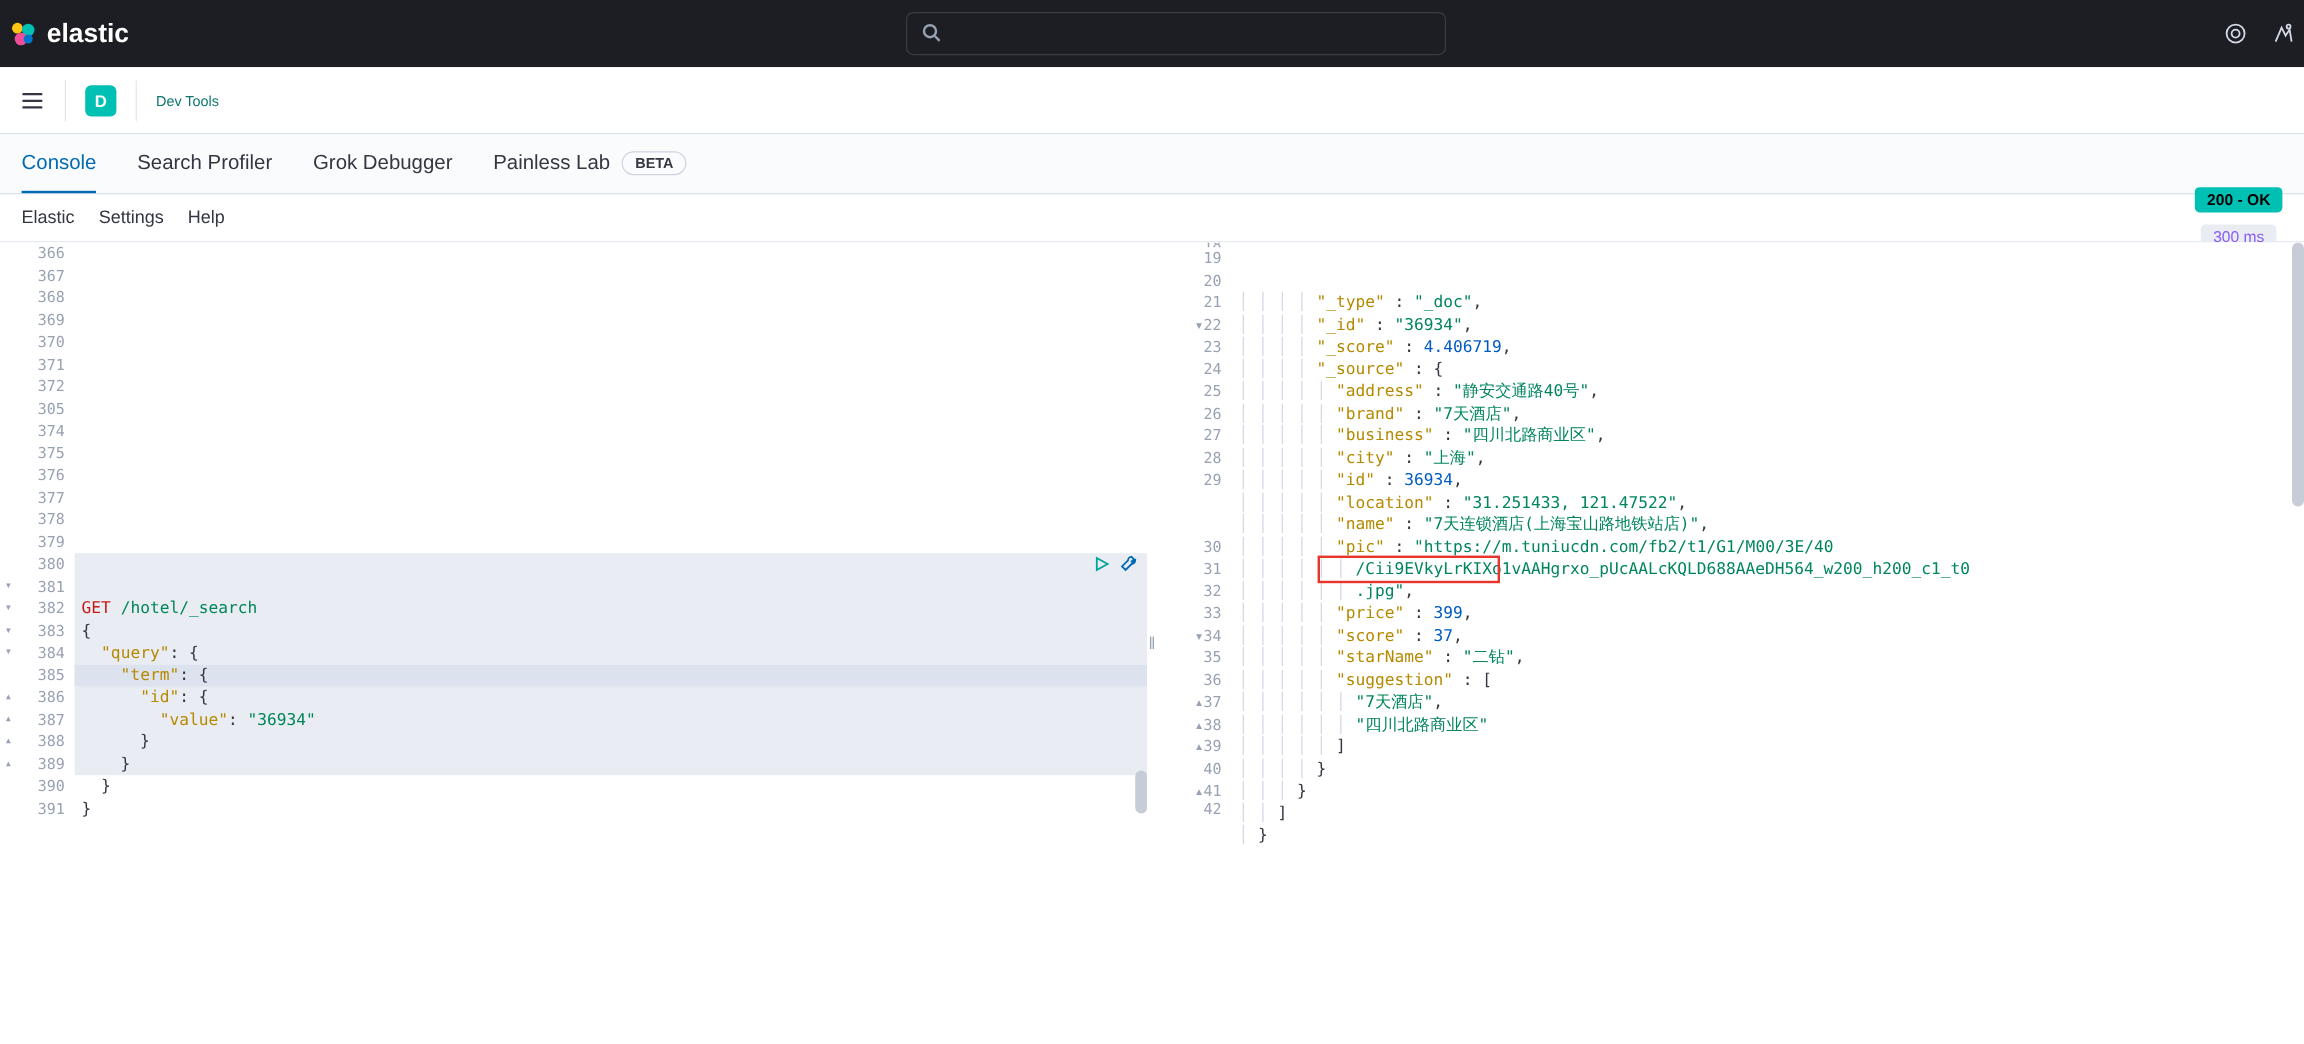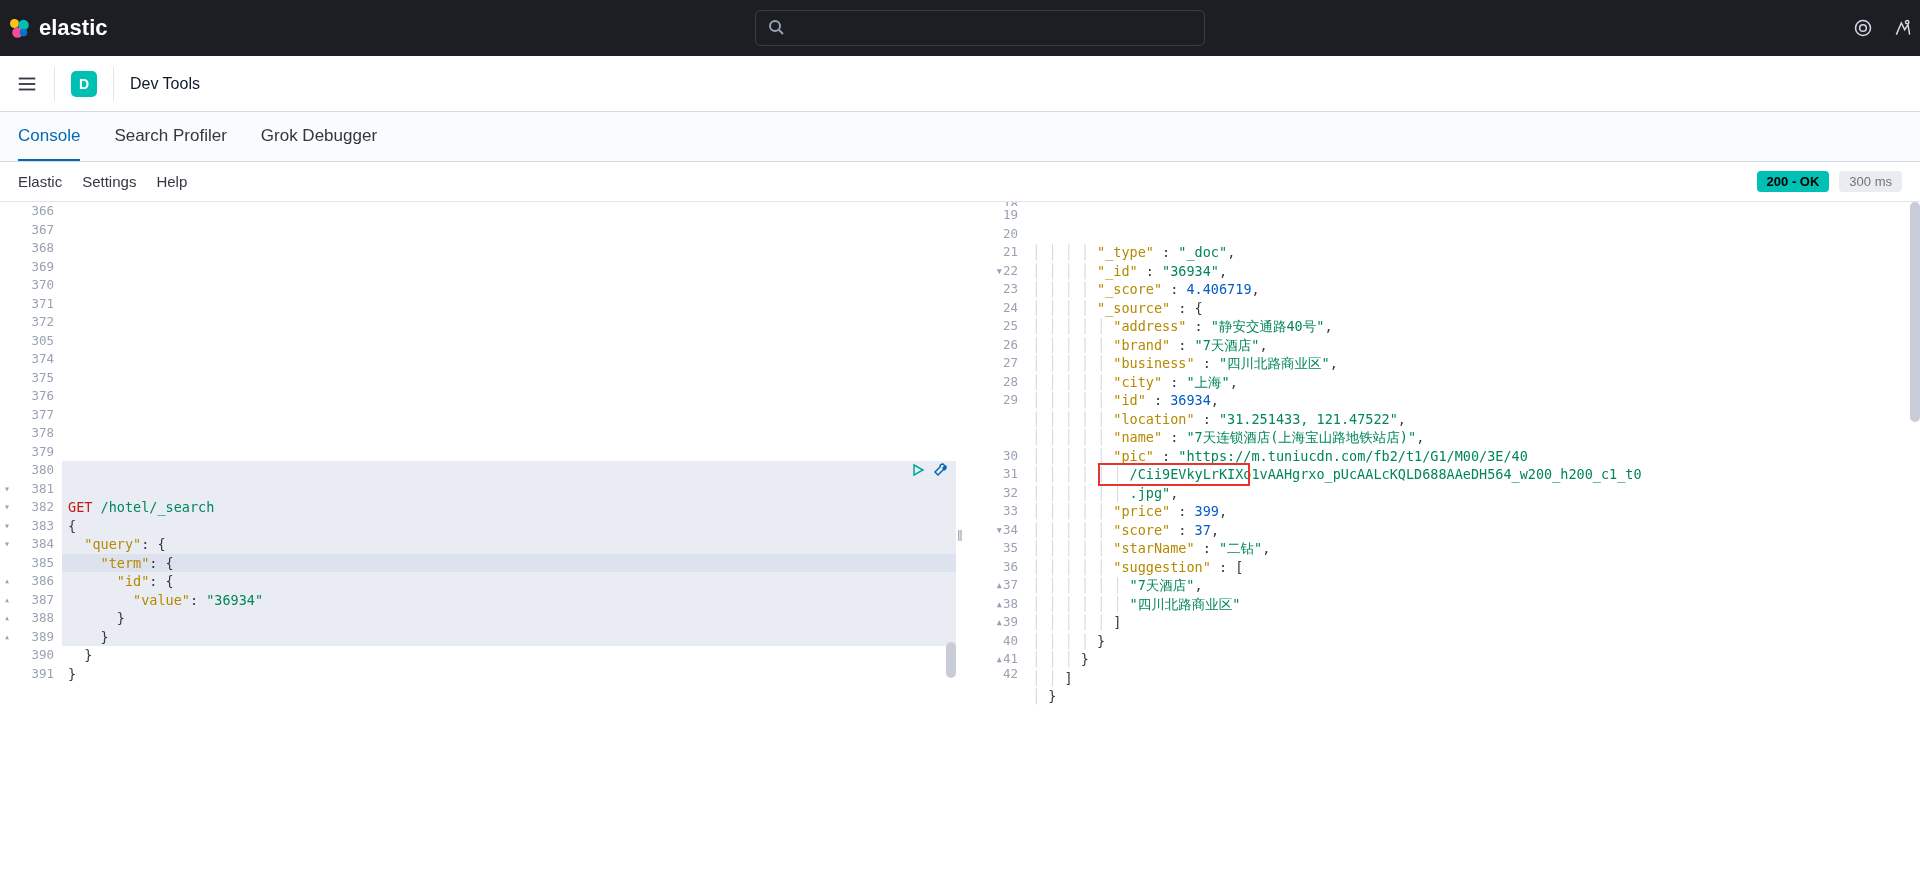--- a/index.html
+++ b/index.html
@@ -16,35 +16,35 @@
   .search-box input { background: transparent; border: none; color: #98a2b3; font-size: 15px; outline: none; width: 100%; }
   .header-right { display: flex; align-items: center; gap: 20px; }
   .header-icon { color: #d3dae6; }
   .header-icon svg { width: 20px; height: 20px; display: block; }
 
   
   .sub-header { height: 56px; display: flex; align-items: center; padding: 0 16px; border-bottom: 1px solid #d3dae6; gap: 16px; background: #fff; }
   .hamburger svg { width: 22px; height: 22px; display: block; color: #343741; }
   .divider { width: 1px; height: 34px; background: #e1e5ee; }
   .space-badge { width: 26px; height: 26px; background: #00bfb3; border-radius: 5px; color: #fff; font-weight: 700; display: flex; align-items: center; justify-content: center; font-size: 14px; }
-  .page-title { font-size: 16px; color: #0f172a; }
+  .page-title { font-size: 12px; color: #0f766e; }
 
   
   .tabs-bar { height: 50px; display: flex; align-items: flex-start; padding: 0 18px; border-bottom: 1px solid #d3dae6; gap: 34px; background: #fafbfd; }
   .tab { font-size: 17px; color: #343741; cursor: pointer; height: 100%; display: flex; align-items: center; gap: 10px; border-bottom: 2px solid transparent; }
   .tab.active { color: #006bb4; border-bottom-color: #006bb4; font-weight: 500; }
   .beta-badge { border: 1px solid #cdd3df; border-radius: 14px; padding: 2px 10px; font-size: 12px; font-weight: 700; color: #343741; }
 
   
   .toolbar { height: 40px; display: flex; align-items: center; justify-content: space-between; padding: 0 18px; border-bottom: 1px solid #e1e5ee; background: #fff; }
   .toolbar-left { display: flex; gap: 20px; }
   .toolbar-left span { color: #343741; font-size: 15px; cursor: pointer; }
-  .toolbar-right { display: flex; gap: 10px; align-items: center; }
+  .toolbar-right { display: flex; gap: 10px; align-items: center; flex-direction: column; }
   .status-badge { background: #00bfb3; color: #000; font-size: 13px; font-weight: 700; padding: 3px 10px; border-radius: 4px; }
-  .time-badge { background: #e9edf3; color: #737373; font-size: 13px; padding: 3px 10px; border-radius: 4px; }
+  .time-badge { background: #e9edf3; color: #8b5cf6; font-size: 13px; padding: 3px 10px; border-radius: 4px; }
 
   
   .editor-area { flex: 1; display: flex; position: relative; background: #fff; min-height: 0; }
   .panel { flex: 1; display: flex; overflow: hidden; position: relative; font-family: "Menlo", "Consolas", monospace; font-size: 13.5px; }
   .gutter { width: 62px; background: #fff; text-align: right; padding-right: 8px; color: #98a2b3; font-size: 12.5px; user-select: none; overflow: hidden; }
   .gutter .ln { height: 18.5px; line-height: 18.5px; position: relative; }
   .fold-arrow { position: absolute; left: 4px; font-size: 10px; color: #98a2b3; }
   .code { flex: 1; overflow-x: auto; white-space: pre; line-height: 18.5px; position: relative; padding-left: 6px; }
   .code-line { height: 18.5px; }
   .hl-block { position: absolute; left: 0; right: 0; background: #e9edf3; z-index: 0; }
@@ -122,20 +122,24 @@
 <div class="tabs-bar">
   <div class="tab active">
       <span>Console</span>
     </div>
   <div class="tab">
       <span>Search Profiler</span>
     </div>
   <div class="tab">
       <span>Grok Debugger</span>
     </div>
+  <div class="tab">
+    <span>Painless Lab</span>
+    <span class="beta-badge">BETA</span>
+  </div>
 </div>
 
 <div class="toolbar">
   <div class="toolbar-left">
     <span>Elastic</span>
     <span>Settings</span>
     <span>Help</span>
   </div>
   <div class="toolbar-right">
     <span class="status-badge">200 - OK</span>

